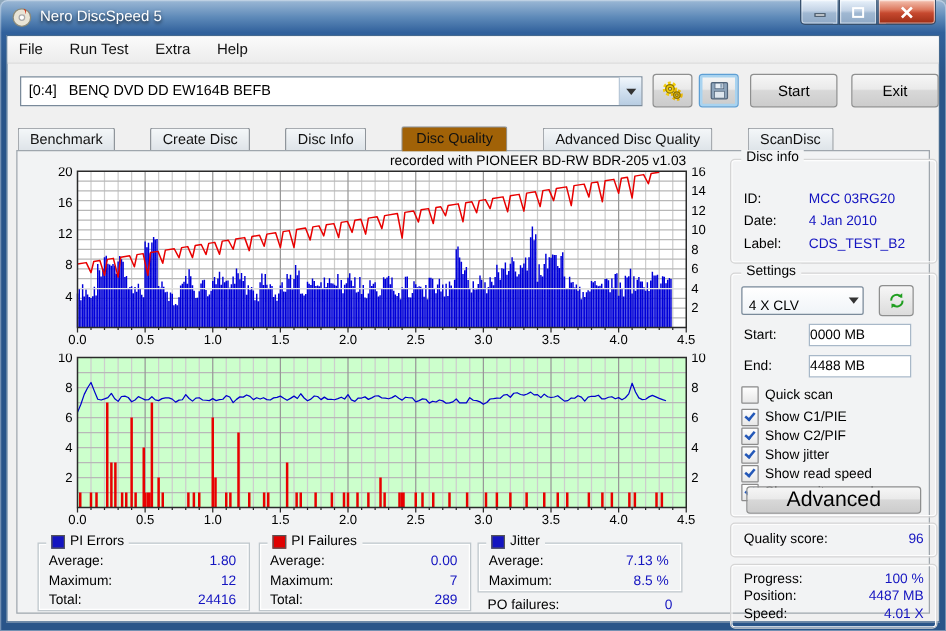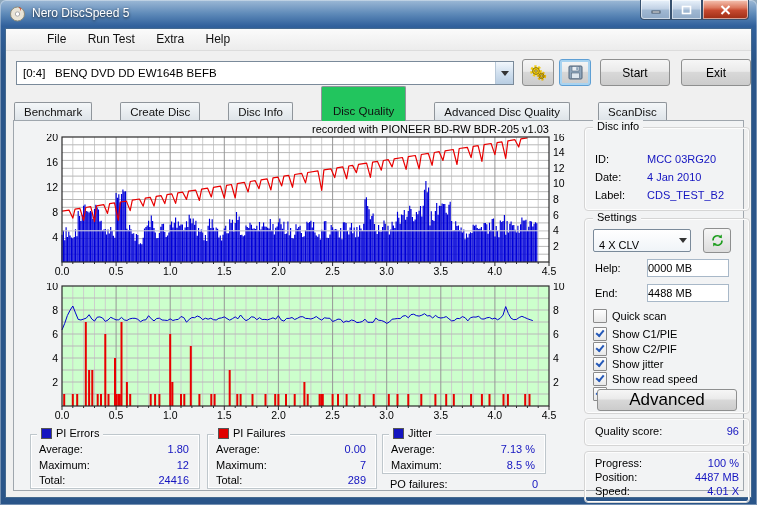--- a/index.html
+++ b/index.html
@@ -11,38 +11,38 @@
   .titlebar .appicon{position:absolute;left:9px;top:5px;width:17px;height:17px;}
   .titlebar .title{position:absolute;left:32px;top:6px;color:#fff;font-size:12px;text-shadow:0 1px 3px rgba(0,0,0,.8);}
   .caption{position:absolute;right:8px;top:0;display:flex;}
   .capbtn{width:29px;height:19px;border:1px solid #37506d;border-top:none;display:flex;align-items:center;justify-content:center;
     background:linear-gradient(180deg,#e9f2fb,#c2d2e5 45%,#a0b8d2 55%,#8fa9c6);box-shadow:inset 0 0 0 1px rgba(255,255,255,.55);}
   .capbtn.first{border-radius:0 0 0 4px;}
   .capbtn.close{width:45px;border-radius:0 0 4px 0;
     background:linear-gradient(180deg,#f5c4b3,#dd7a60 40%,#c6492f 55%,#9c2c14);}
   
   .client{position:absolute;left:5px;right:5px;top:28px;bottom:7px;background:#f0f0f0;border:1px solid #44698f;}
-  .menubar{position:absolute;left:0;right:0;top:0;height:21px;background:linear-gradient(180deg,#fbfbfb,#ececec);border-bottom:1px solid #dcdcdc;font-size:12px;padding-left:32px;}
+  .menubar{position:absolute;left:0;right:0;top:0;height:21px;background:linear-gradient(180deg,#fbfbfb,#ececec);border-bottom:1px solid #dcdcdc;font-size:12px;}
   .menuitem{display:inline-block;padding:3px 9px 2px 9px;color:#111;}
   
   .toolbar{position:absolute;left:0;right:0;top:24px;height:38px;}
   .combo{position:absolute;left:10px;top:8px;width:496px;height:22px;background:#fff;border:1px solid #7a8a9a;display:flex;align-items:center;font-size:11.5px;}
   .combo .txt{flex:1;padding-left:6px;white-space:nowrap;overflow:hidden;}
   .combo .dd{width:17px;height:100%;display:flex;align-items:center;justify-content:center;background:linear-gradient(180deg,#f2f7fc,#d1e0ef 50%,#b8cde2);border-left:1px solid #b8c8d8;}
   .tri{width:0;height:0;border-left:4px solid transparent;border-right:4px solid transparent;border-top:5px solid #333;}
   .toolbtn{position:absolute;top:6px;width:30px;height:25px;background:linear-gradient(180deg,#f6f6f6,#e9e9e9 45%,#d7d7d7 50%,#cbcbcb);border:1px solid #8e8f8f;border-radius:3px;display:flex;align-items:center;justify-content:center;}
   .toolbtn.save{left:553px;border:1px solid #5e9fd4;box-shadow:0 0 0 2px #a8d3f0 inset;}
   .toolbtn.opts{left:516px;}
   .pushbtn{position:absolute;top:6px;height:25px;background:linear-gradient(180deg,#f6f6f6,#eaeaea 45%,#d8d8d8 50%,#cccccc);border:1px solid #8e8f8f;border-radius:3px;font-size:12px;display:flex;align-items:center;justify-content:center;color:#000;}
   .pushbtn.start{left:594px;width:68px;}
   .pushbtn.exit{left:675px;width:68px;text-align:right;}
   
   .tabstrip{position:absolute;left:8px;top:70px;height:22px;display:flex;align-items:flex-end;gap:27px;}
   .tab{padding:3px 9px 3px 9px;font-size:11.5px;background:linear-gradient(180deg,#f4f7f9,#dde3e8);border:1px solid #8f959b;border-bottom:none;border-radius:2px 2px 0 0;margin-right:1px;color:#111;}
-  .tab.active{background:#22c55e;padding:18px 11px 4px 11px;position:relative;z-index:3;margin-top:-3px;border-color:#8f959b;}
+  .tab.active{background:#a16207;padding:3px 11px 4px 11px;position:relative;z-index:3;margin-top:-3px;border-color:#8f959b;}
   
   .page{position:absolute;left:7px;right:7px;top:91px;bottom:6px;background:#f2f3f4;border:1px solid #9fa6ad;z-index:2;}
   .c1title{position:absolute;left:8px;top:2px;width:527px;text-align:right;font-size:11px;color:#000;}
   .csvg{position:absolute;left:8px;}
   #c1svg{top:13px;}
   #c2svg{top:162px;}
   
   .statbox{position:absolute;border:1px solid #bfc7cc;box-shadow:1px 1px 0 #fff inset, -1px -1px 0 #fff inset;font-size:11px;}
   .statlegend{position:absolute;top:-8px;left:6px;background:#f2f3f4;padding:0 4px;display:flex;align-items:center;gap:4px;font-size:11px;}
   .sq{display:inline-block;width:9px;height:9px;border:1px solid #555;}
@@ -301,21 +301,21 @@
             </span>
         </div>
         <div class="minibtn">
           <svg width="15" height="15" viewBox="0 0 15 15">
             <path d="M3 7.5 A4.5 4.5 0 0 1 11 4.5" fill="none" stroke="#1f9e1f" stroke-width="1.6"></path>
             <path d="M11.8 1.5 L11.8 5.3 L8.4 4.2 Z" fill="#1f9e1f"></path>
             <path d="M12 7.5 A4.5 4.5 0 0 1 4 10.5" fill="none" stroke="#1f9e1f" stroke-width="1.6"></path>
             <path d="M3.2 13.5 L3.2 9.7 L6.6 10.8 Z" fill="#1f9e1f"></path>
           </svg>
         </div>
-        <div class="setrow" style="top:43px">Help:</div>
+        <div class="setrow" style="top:43px">Start:</div>
         <input class="setinput" style="top: 40px;" value="0000 MB">
         <div class="setrow" style="top:68px">End:</div>
         <input class="setinput" style="top: 65px;" value="4488 MB">
         <div class="cbrow" style="top:90px">
             <span class="cb"></span>
             <span>Quick scan</span>
           </div>
         <div class="cbrow" style="top:108px">
             <span class="cb checked"></span>
             <span>Show C1/PIE</span>

